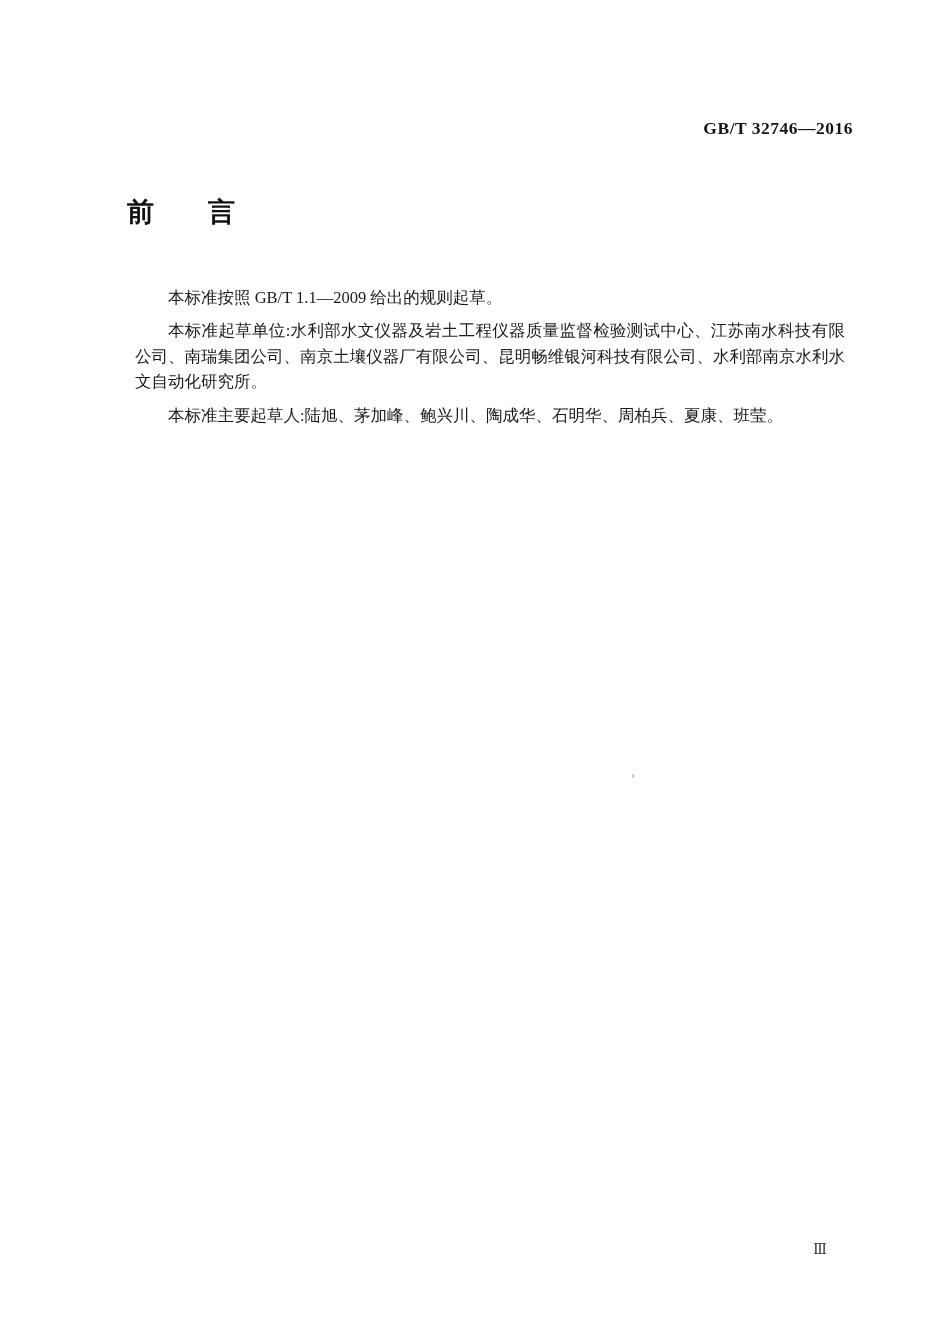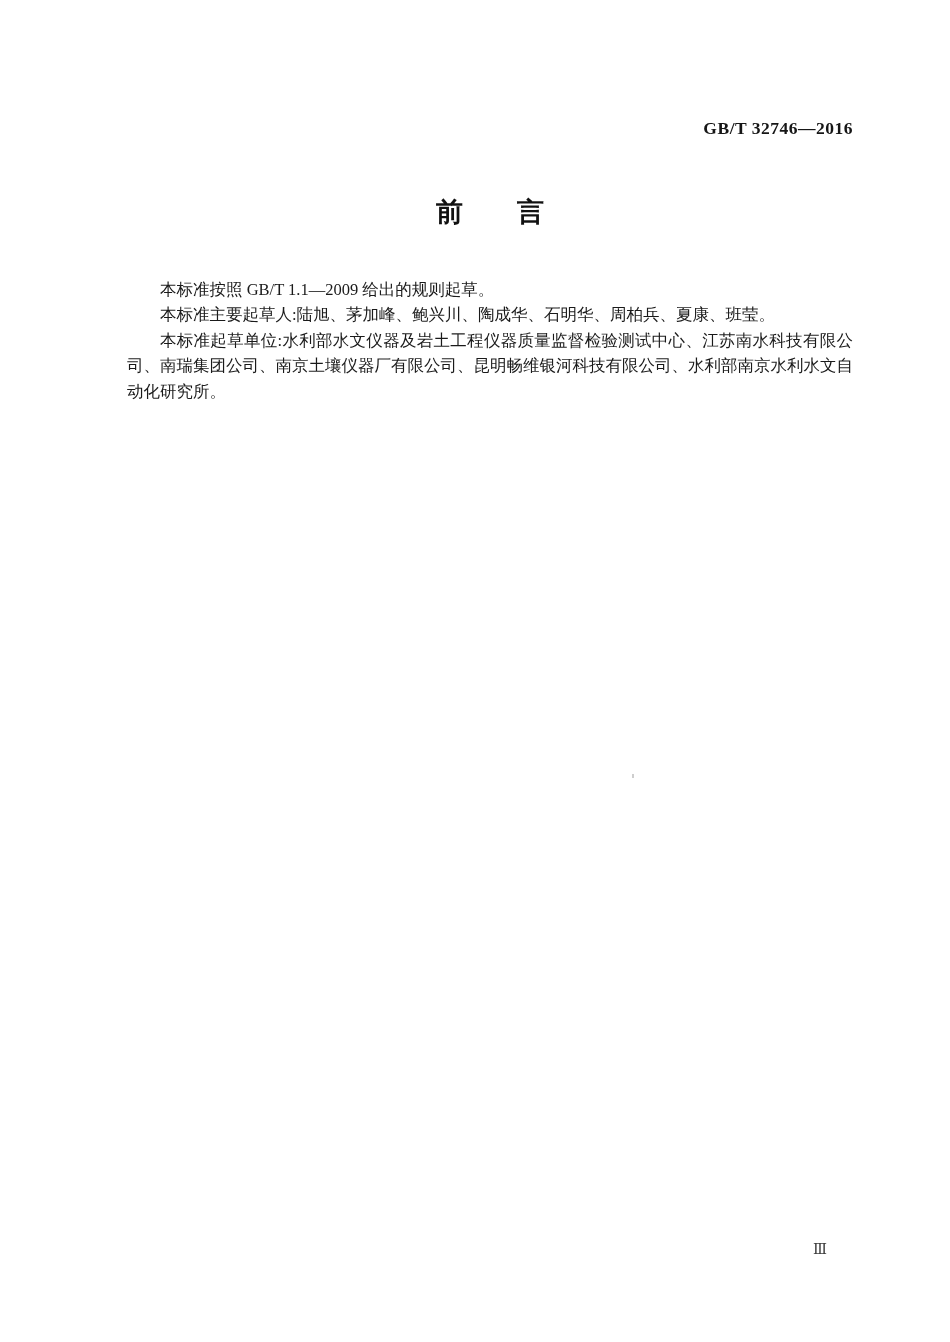--- a/index.html
+++ b/index.html
@@ -26,39 +26,39 @@
     font-weight: bold;
     font-size: 17.5px;
     letter-spacing: 0.5px;
     color: #161616;
   }
   .doc-title {
     position: absolute;
     top: 194px;
     left: 127px;
     width: 726px;
-    text-align: center;
+    text-align: left;
     font-family: Liberation Serif, serif;
     font-weight: bold;
     font-size: 27px;
     color: #111111;
   }
   .body-text {
     position: absolute;
     top: 277px;
     left: 127px;
     width: 726px;
     font-size: 16.5px;
     line-height: 25.4px;
     text-align: justify;
     text-justify: inter-ideograph;
     color: #1a1a1a;
   }
   .body-text p {
-    margin: 0;
+    margin: 8px;
     padding: 0;
     text-indent: 2em;
   }
   .page-number {
     position: absolute;
     top: 1241px;
     left: 800px;
     width: 40px;
     text-align: center;
     font-size: 14.5px;
@@ -79,21 +79,21 @@
 <body>
 
 <div class="page">
 
   <div class="std-code">GB/T 32746—2016</div>
 
   <div class="doc-title">前　　言</div>
 
   <div class="body-text">
     <p>本标准按照 GB/T 1.1—2009 给出的规则起草。</p>
+    <p>本标准起草单位:水利部水文仪器及岩土工程仪器质量监督检验测试中心、江苏南水科技有限公司、南瑞集团公司、南京土壤仪器厂有限公司、昆明畅维银河科技有限公司、水利部南京水利水文自动化研究所。</p>
     <p>本标准主要起草人:陆旭、茅加峰、鲍兴川、陶成华、石明华、周柏兵、夏康、班莹。</p>
-    <p>本标准起草单位:水利部水文仪器及岩土工程仪器质量监督检验测试中心、江苏南水科技有限公司、南瑞集团公司、南京土壤仪器厂有限公司、昆明畅维银河科技有限公司、水利部南京水利水文自动化研究所。</p>
   </div>
 
   <div class="scan-speck"></div>
 
   <div class="page-number">Ⅲ</div>
 
 </div>
 
 </body></html>

